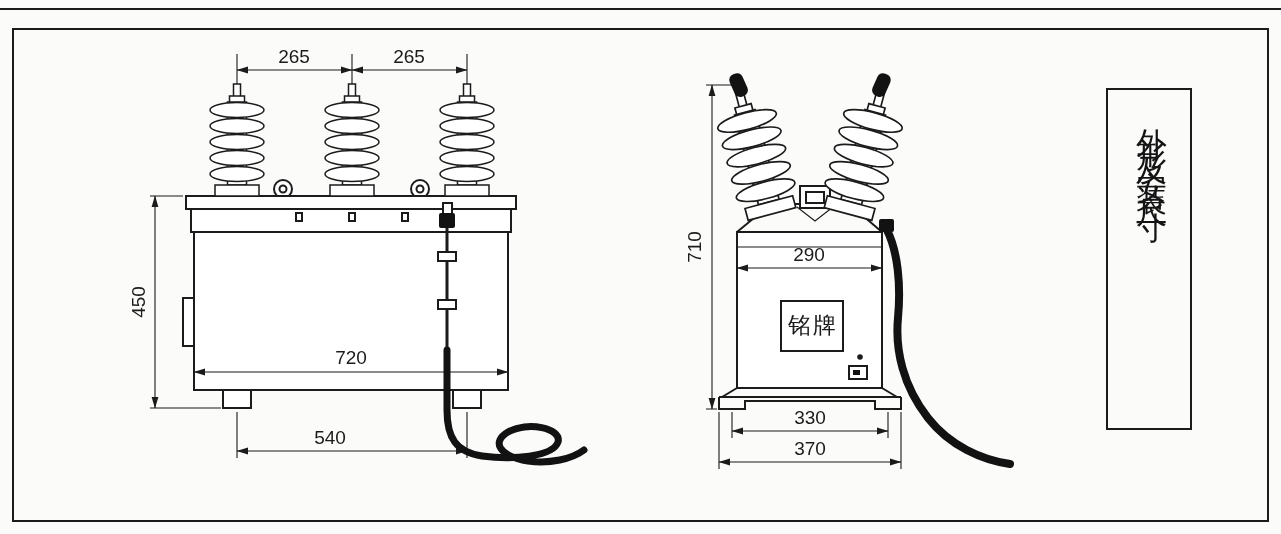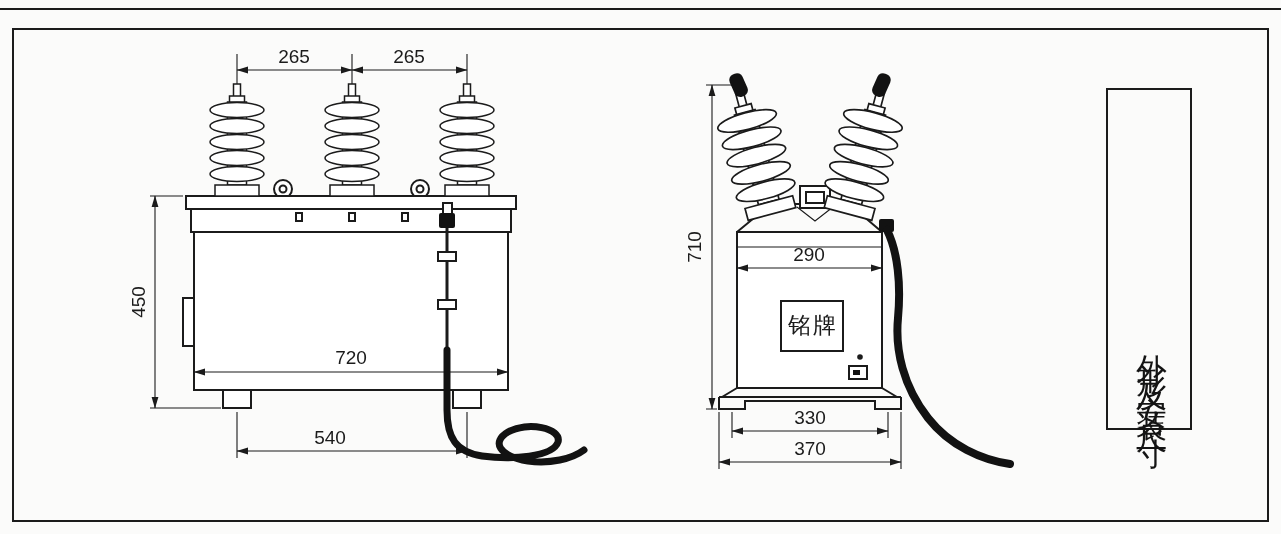--- a/index.html
+++ b/index.html
@@ -1,16 +1,16 @@
 <!DOCTYPE html>
 <html><head>
 <meta charset="utf-8">
 <style>
   html,body{margin:0;padding:0;background:#e9e9e9;}
-  .canvas{position:relative;width:1281px;height:534px;background:#fbfbfa;font-family:"Liberation Sans",sans-serif;overflow:hidden;text-align:right;}
+  .canvas{position:relative;width:1281px;height:534px;background:#fbfbfa;font-family:"Liberation Sans",sans-serif;overflow:hidden;}
   svg{position:absolute;left:0;top:0;display:block;}
   .ln{stroke:#1b1b1b;stroke-width:2;fill:none;}
   .thin{stroke:#1b1b1b;stroke-width:1.1;fill:none;}
   .dimln{stroke:#1b1b1b;stroke-width:1.1;fill:none;marker-start:url(#arr);marker-end:url(#arr);}
   .white{fill:#ffffff;stroke:#1b1b1b;stroke-width:2;}
   .dim{font-size:19px;fill:#1b1b1b;text-anchor:middle;font-family:"Liberation Sans",sans-serif;}
   .nameplate-text{font-size:23px;fill:#1b1b1b;text-anchor:middle;letter-spacing:2px;font-family:"Liberation Sans",sans-serif;}
   .title-panel{
     position:absolute;left:1106px;top:88px;width:86px;height:342px;
     border:2px solid #1b1b1b;box-sizing:border-box;background:#fbfbfa;

